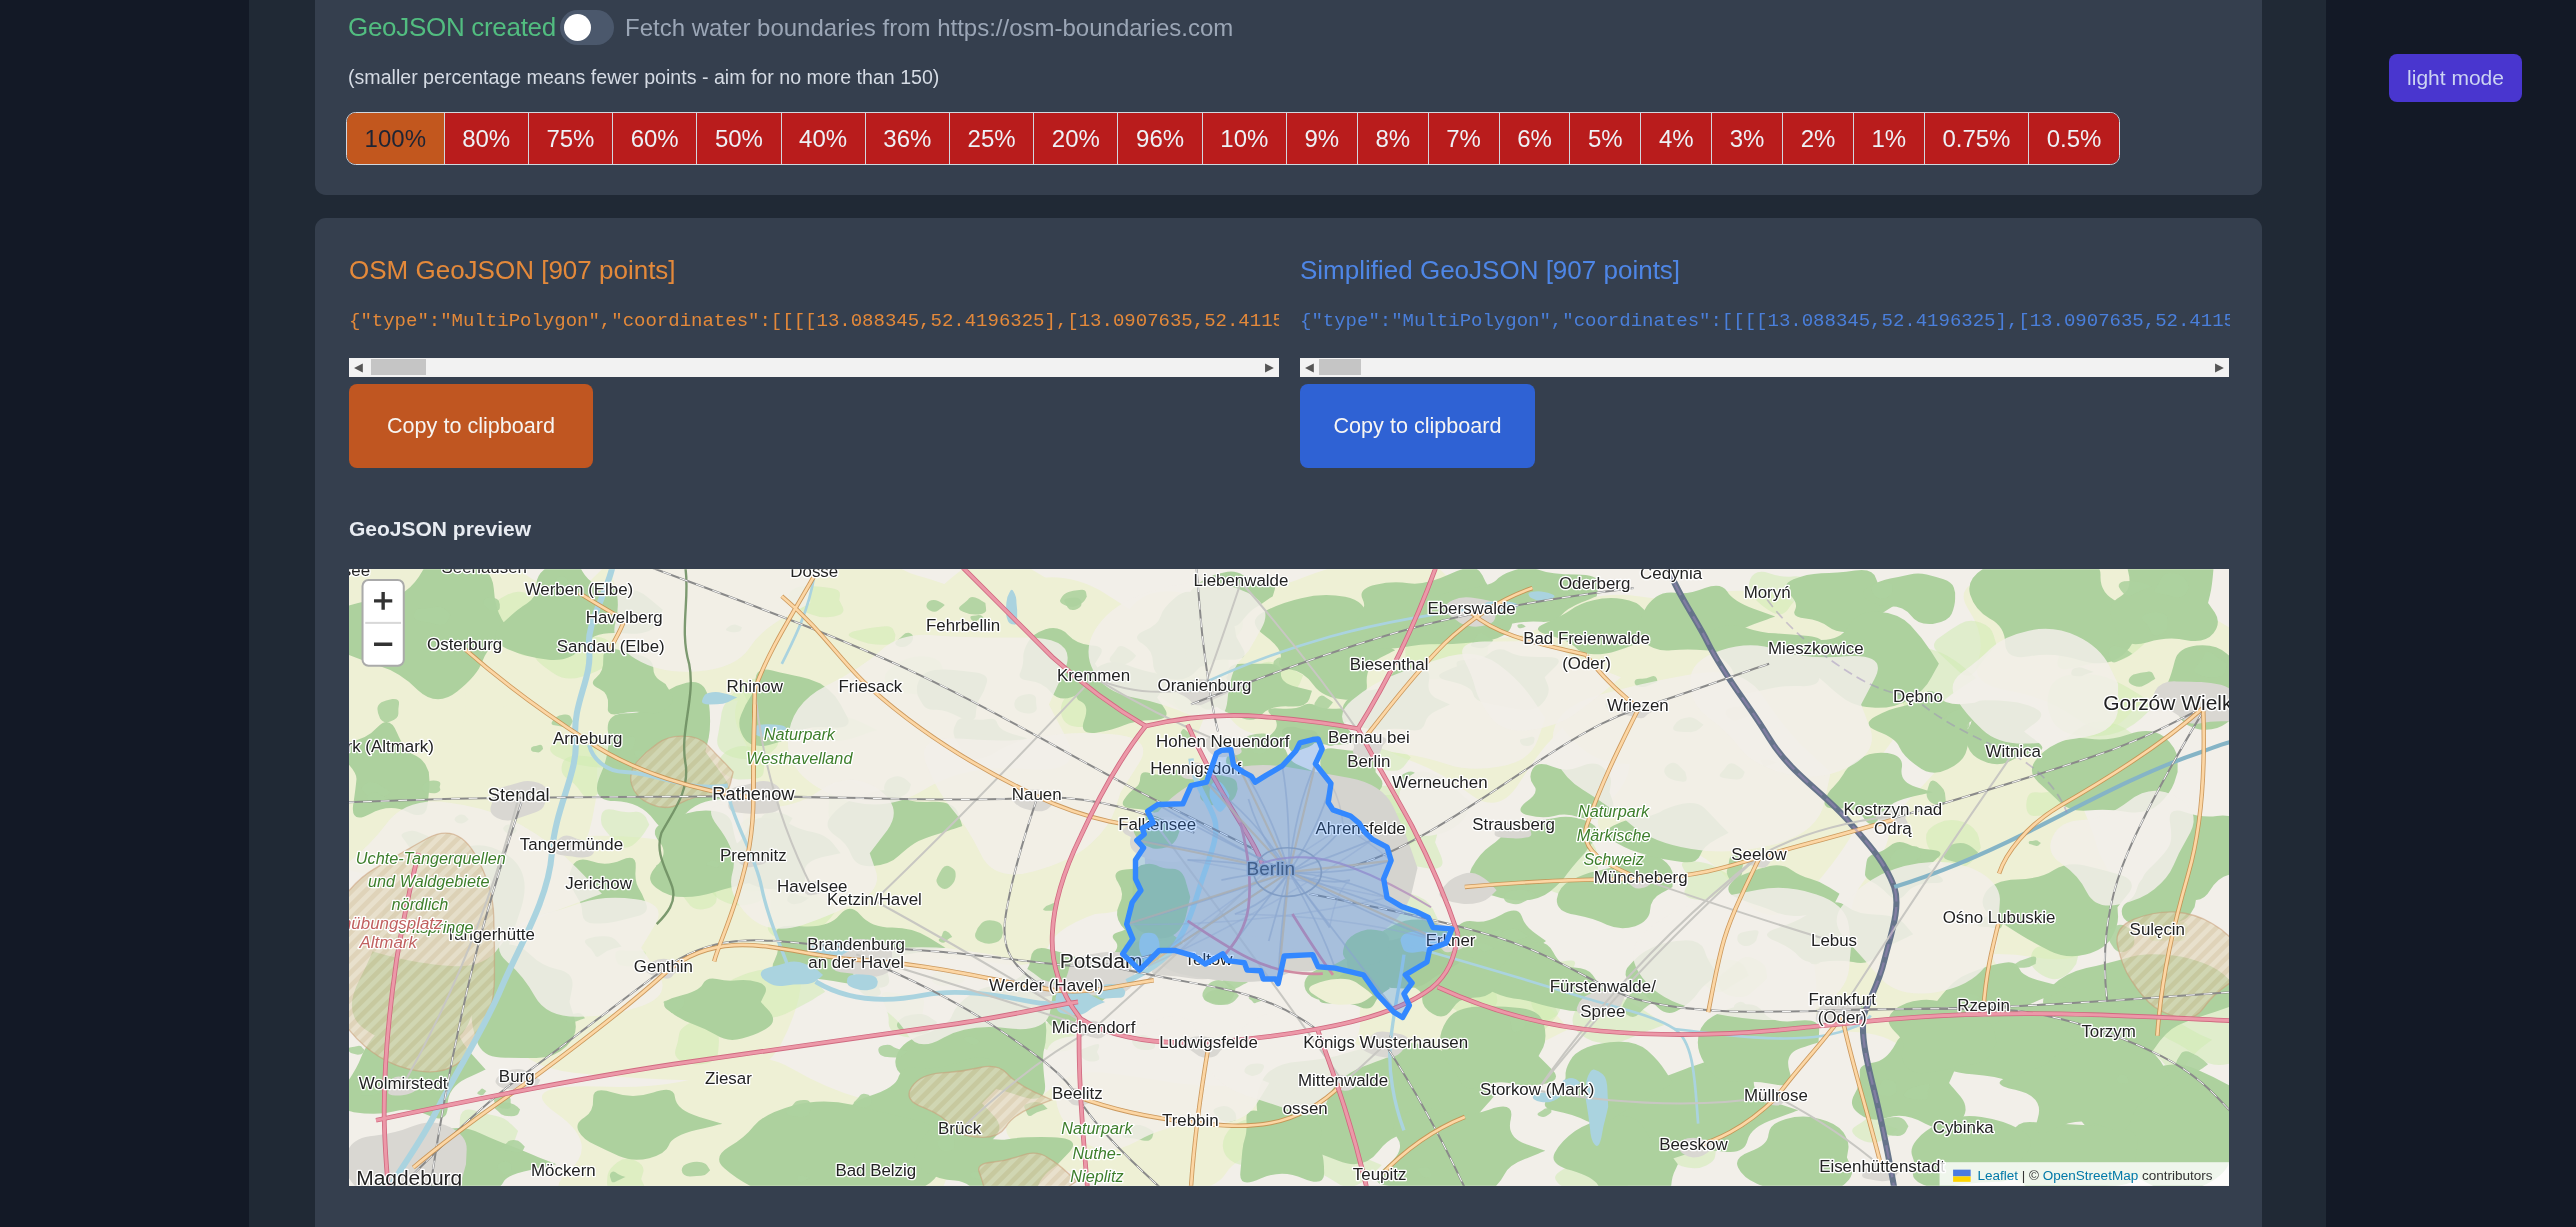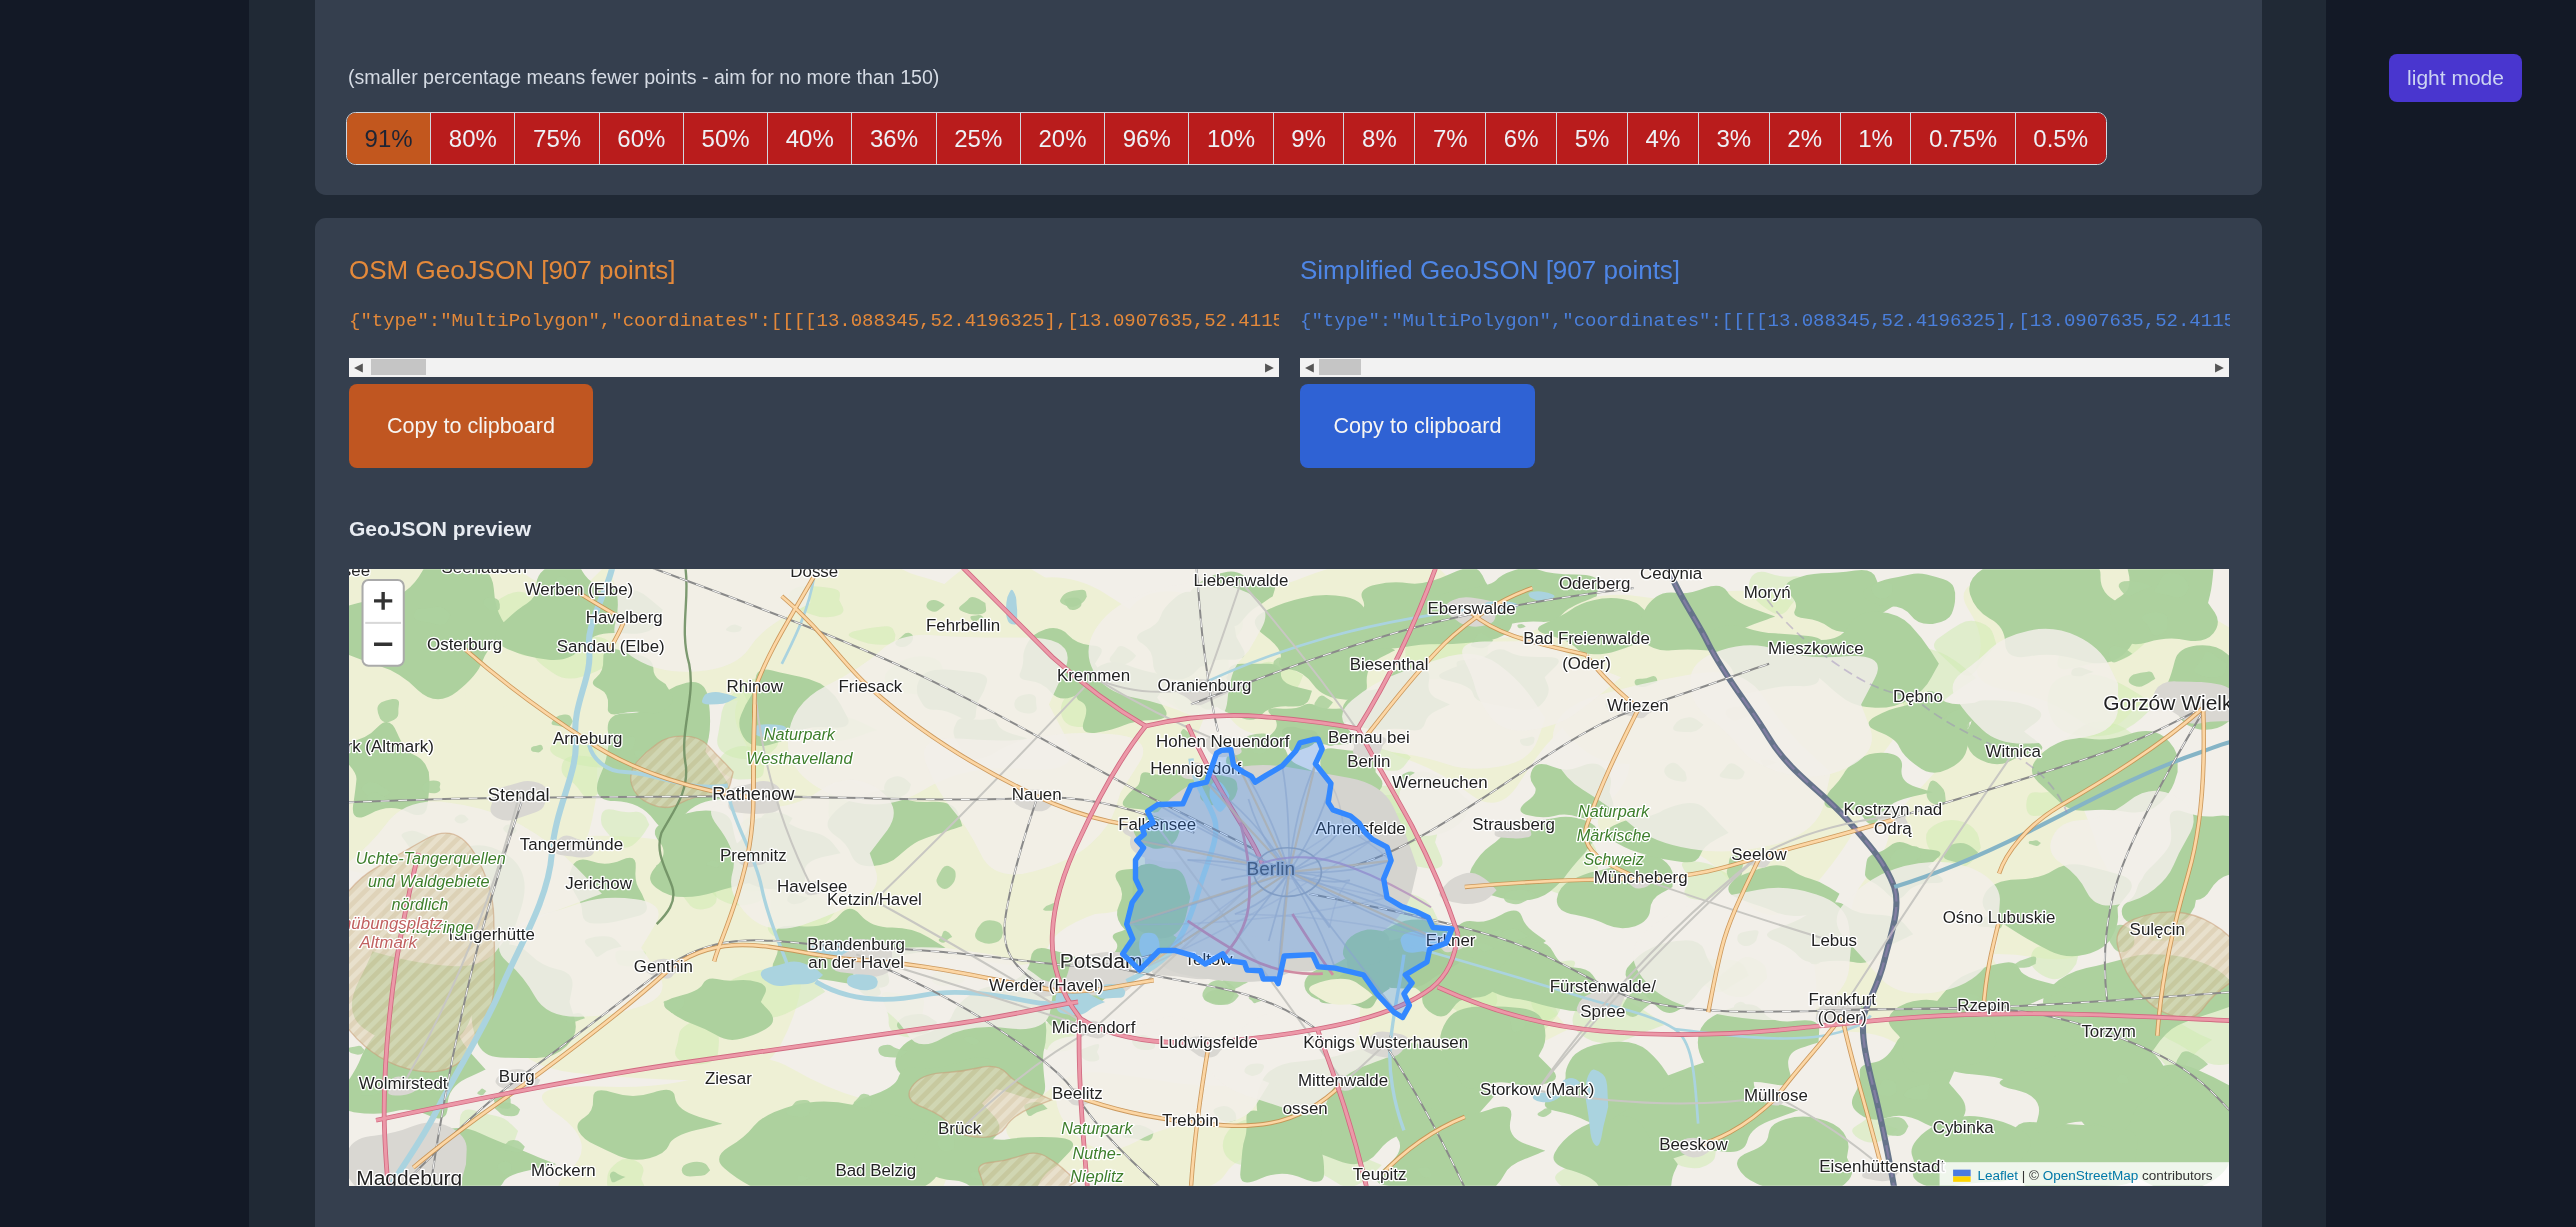--- a/index.html
+++ b/index.html
@@ -26,23 +26,30 @@
 .copy { position:absolute; top:166px; height:84px; border-radius:8px; color:#f7f5f2; font-size:21.6px; display:flex; align-items:center; justify-content:center; }
 .lc { left:34px; }
 .rc { left:985px; }
 .preview { position:absolute; left:34px; top:299px; font-size:21px; font-weight:bold; color:#e8ecf2; }
 .mapbox { position:absolute; left:34px; top:351px; width:1880px; height:617px; background:#f2efe9; overflow:hidden; }
 .lightmode { position:absolute; left:2389px; top:54px; width:133px; height:48px; background:#4936cf; border-radius:8px; color:#ccd4f2; font-size:21px; display:flex; align-items:center; justify-content:center; }
 </style></head>
 <body>
 <div class="container">
   <div class="panel" id="p1">
+    <div class="row1">
+      <span class="gtitle">GeoJSON created</span>
+      <span class="switch">
+          <span class="knob"></span>
+        </span>
+      <span class="fetch">Fetch water boundaries from https://osm-boundaries.com</span>
+    </div>
     <div class="smaller">(smaller percentage means fewer points - aim for no more than 150)</div>
     <div class="group">
-        <div class="pb sel">91%</div>
+        <div class="pb sel">100%</div>
         <div class="pb">80%</div>
         <div class="pb">75%</div>
         <div class="pb">60%</div>
         <div class="pb">50%</div>
         <div class="pb">40%</div>
         <div class="pb">36%</div>
         <div class="pb">25%</div>
         <div class="pb">20%</div>
         <div class="pb">96%</div>
         <div class="pb">10%</div>

